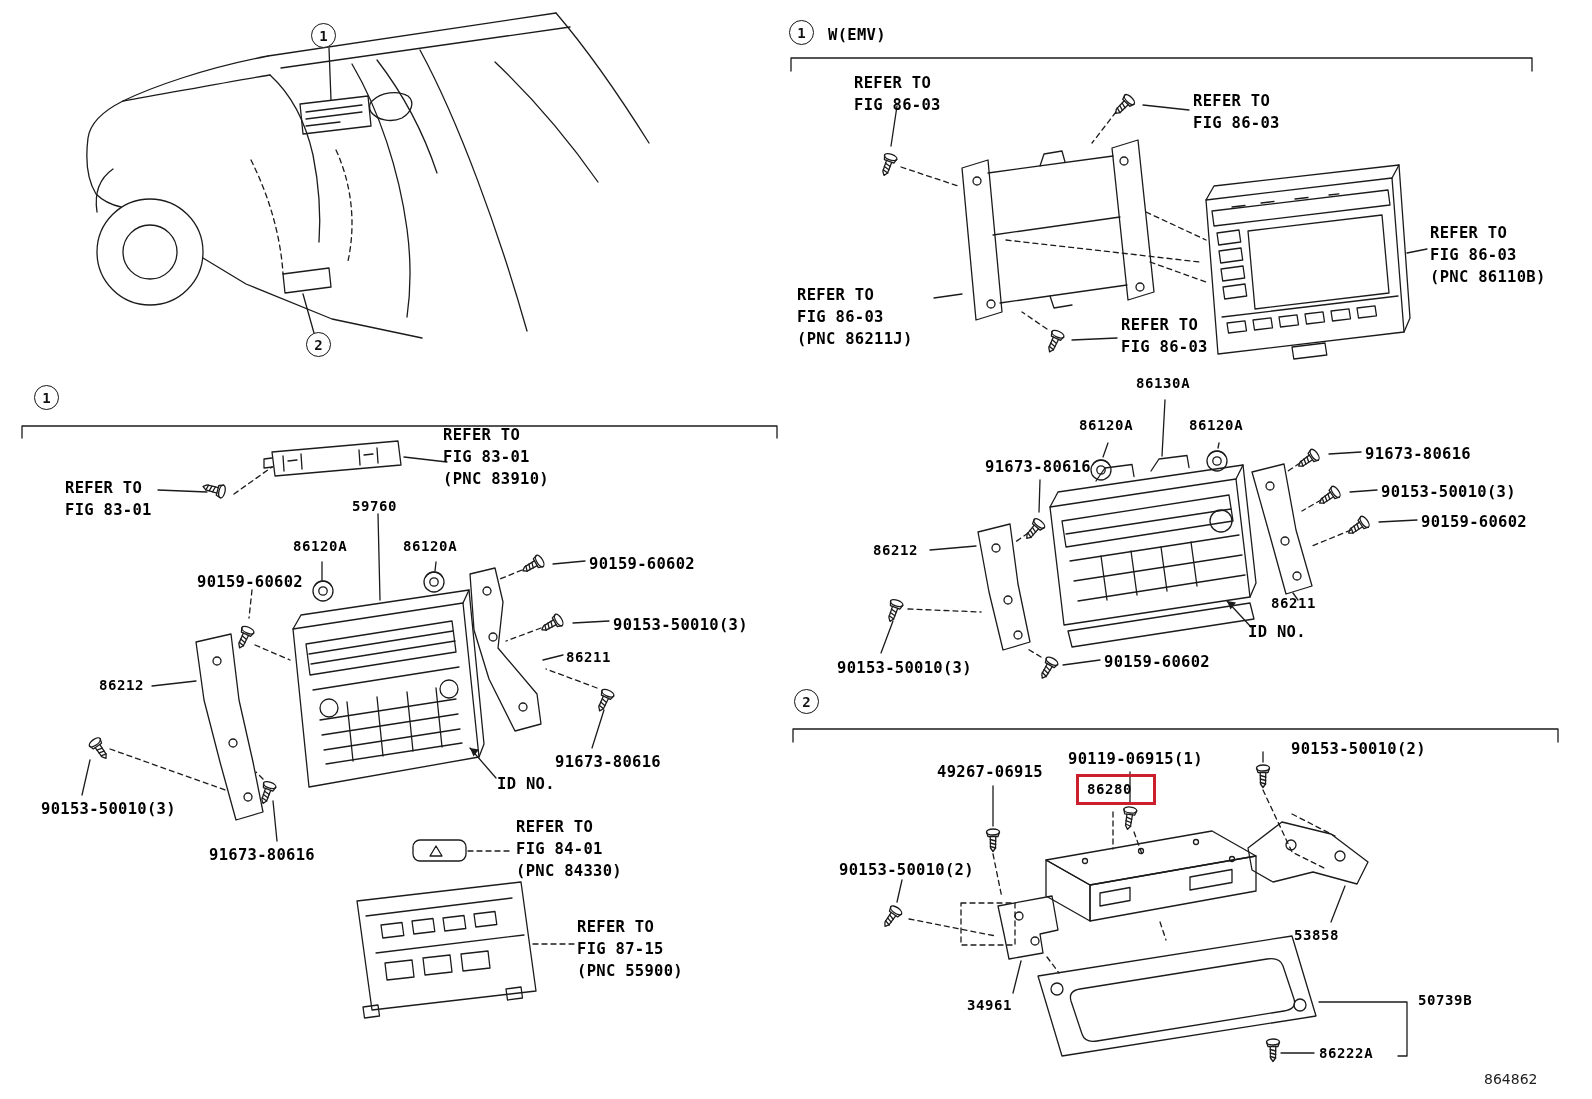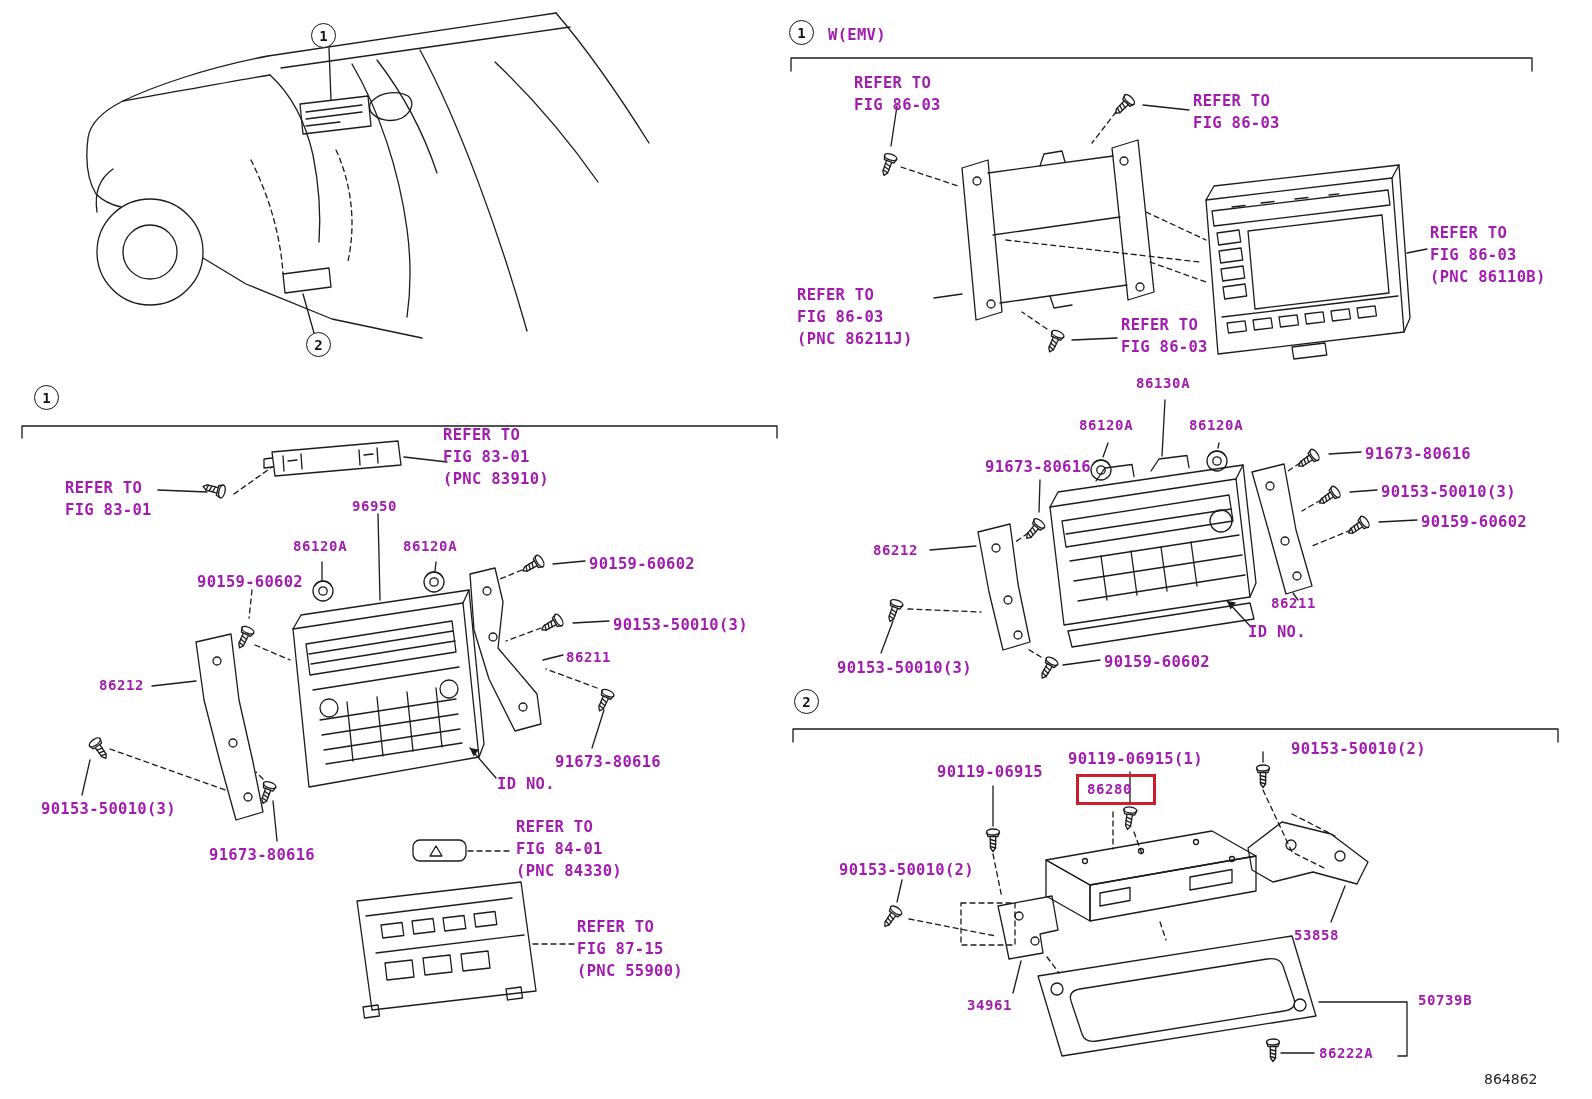--- a/index.html
+++ b/index.html
@@ -2,21 +2,21 @@
 <html><head>
 <meta charset="utf-8">
 <style>
   * { margin:0; padding:0; box-sizing:border-box; }
   html,body { background:#ffffff; }
   body { font-family:"DejaVu Sans Mono", monospace; }
   .canvas { position:relative; width:1592px; height:1099px; background:#ffffff; overflow:hidden; }
   svg.linework { position:absolute; left:0; top:0; }
   .lbl {
     position:absolute; font-weight:700; font-size:15.5px; line-height:1.42;
-    color:#a21caf; white-space:pre-line; letter-spacing:0.3px;
+    color:#000000; white-space:pre-line; letter-spacing:0.3px;
   }
   .lbl-lg { font-size:14px; letter-spacing:0.6px; }
   .callout {
     position:absolute; width:25px; height:25px; border:1.7px solid #151515; border-radius:50%;
     display:flex; align-items:center; justify-content:center;
     font-weight:700; font-size:14px; color:#111; background:#fff; z-index:3;
   }
   .highlight-box { position:absolute; border:3px solid #cc1f2d; z-index:2; }
   .doc-num { position:absolute; font-family:"DejaVu Sans", sans-serif; font-size:14px; color:#222; }
   .lbl, .callout { z-index:4; }
@@ -277,21 +277,21 @@
   <div class="callout" style="left:306px;top:332px">2</div>
   <div class="callout" style="left:34px;top:385px">1</div>
   <div class="callout" style="left:789px;top:20px">1</div>
   <div class="callout" style="left:794px;top:689px">2</div>
 
   <div class="lbl" style="left:65px;top:477px">REFER TO
 FIG 83-01</div>
   <div class="lbl" style="left:443px;top:424px">REFER TO
 FIG 83-01
 (PNC 83910)</div>
-  <div class="lbl lbl-lg" style="left:352px;top:497px">96950</div>
+  <div class="lbl lbl-lg" style="left:352px;top:497px">59760</div>
   <div class="lbl lbl-lg" style="left:293px;top:537px">86120A</div>
   <div class="lbl lbl-lg" style="left:403px;top:537px">86120A</div>
   <div class="lbl" style="left:197px;top:571px">90159-60602</div>
   <div class="lbl" style="left:589px;top:553px">90159-60602</div>
   <div class="lbl" style="left:613px;top:614px">90153-50010(3)</div>
   <div class="lbl lbl-lg" style="left:566px;top:648px">86211</div>
   <div class="lbl lbl-lg" style="left:99px;top:676px">86212</div>
   <div class="lbl" style="left:555px;top:751px">91673-80616</div>
   <div class="lbl" style="left:497px;top:773px">ID NO.</div>
   <div class="lbl" style="left:41px;top:798px">90153-50010(3)</div>
@@ -322,21 +322,21 @@
   <div class="lbl" style="left:985px;top:456px">91673-80616</div>
   <div class="lbl" style="left:1365px;top:443px">91673-80616</div>
   <div class="lbl" style="left:1381px;top:481px">90153-50010(3)</div>
   <div class="lbl" style="left:1421px;top:511px">90159-60602</div>
   <div class="lbl lbl-lg" style="left:873px;top:541px">86212</div>
   <div class="lbl lbl-lg" style="left:1271px;top:594px">86211</div>
   <div class="lbl" style="left:1248px;top:621px">ID NO.</div>
   <div class="lbl" style="left:837px;top:657px">90153-50010(3)</div>
   <div class="lbl" style="left:1104px;top:651px">90159-60602</div>
 
-  <div class="lbl" style="left:937px;top:761px">90119-06915</div>
+  <div class="lbl" style="left:937px;top:761px">49267-06915</div>
   <div class="lbl" style="left:1068px;top:748px">90119-06915(1)</div>
   <div class="highlight-box" style="left: 1076px; top: 774px; width: 80px; height: 31px; border-color: rgb(204, 31, 45);"></div>
   <div class="lbl lbl-lg" style="left:1087px;top:780px">86280</div>
   <div class="lbl" style="left:1291px;top:738px">90153-50010(2)</div>
   <div class="lbl" style="left:839px;top:859px">90153-50010(2)</div>
   <div class="lbl lbl-lg" style="left:1294px;top:926px">53858</div>
   <div class="lbl lbl-lg" style="left:967px;top:996px">34961</div>
   <div class="lbl lbl-lg" style="left:1418px;top:991px">50739B</div>
   <div class="lbl lbl-lg" style="left:1319px;top:1044px">86222A</div>
 

